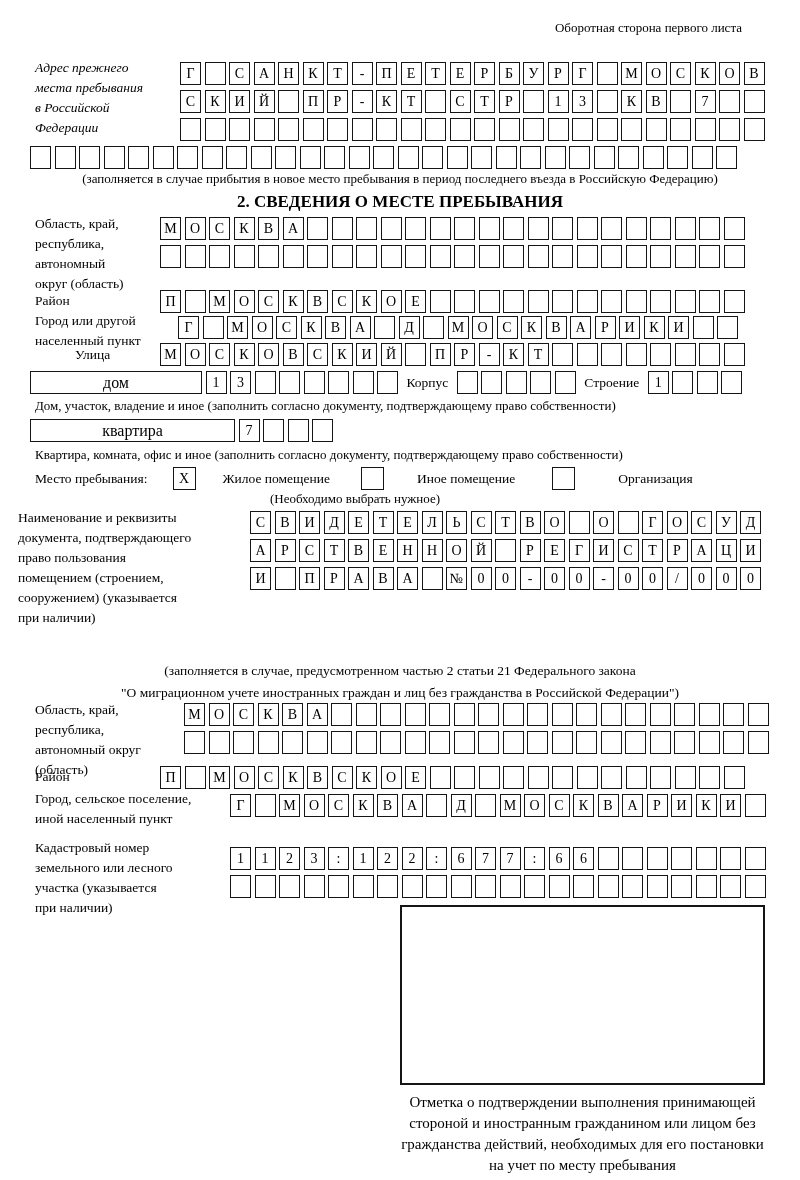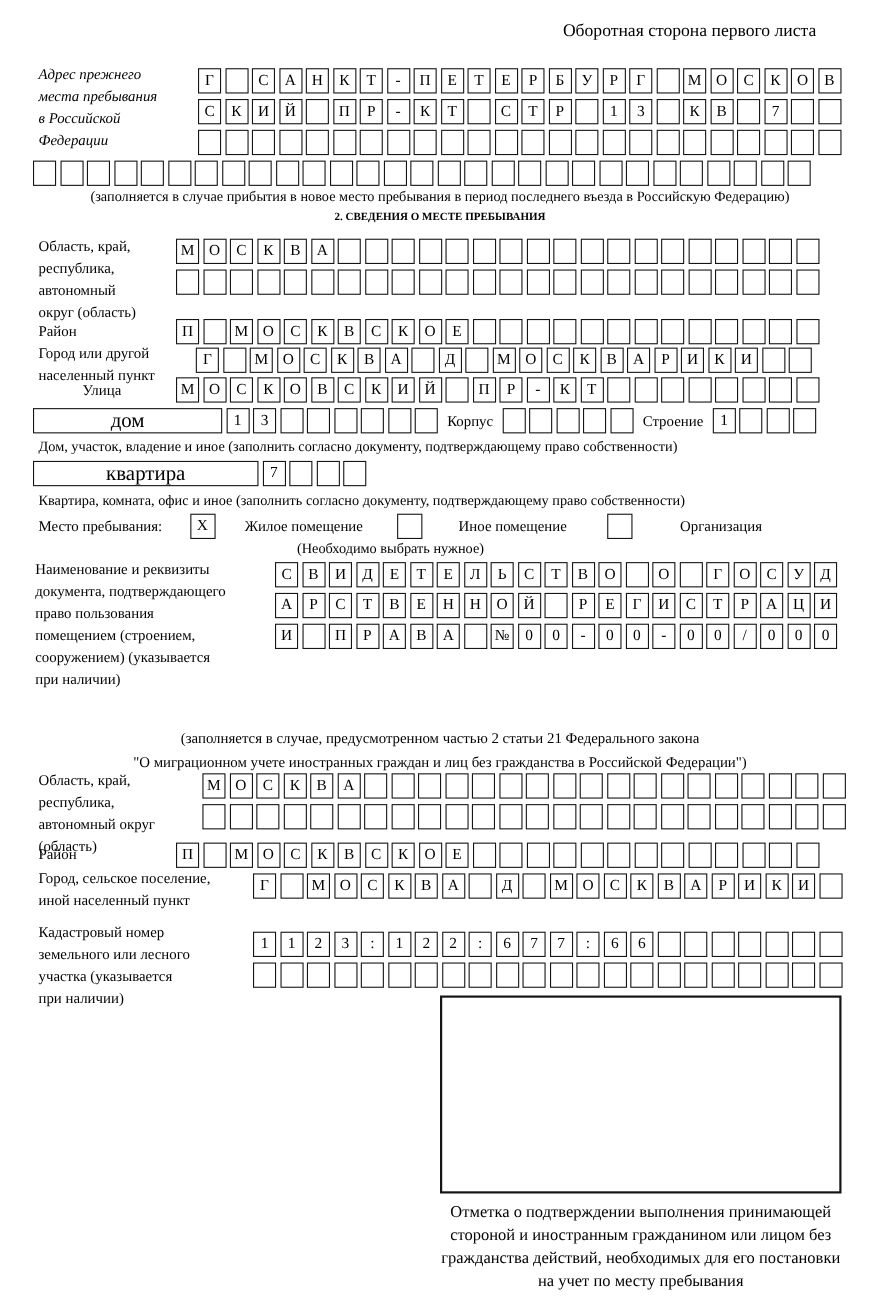--- a/index.html
+++ b/index.html
@@ -4,45 +4,45 @@
 <style>
   html,body { margin:0; padding:0; background:#fff; }
   #page {
     position:relative; width:800px; height:1180px; background:#ffffff;
     font-family:"Liberation Serif", serif; color:#000; overflow:hidden;
   }
   .abs { position:absolute; }
   .lbl { font-size:13.5px; line-height:20px; white-space:pre-line; }
   .caption { font-size:13px; }
   .center { text-align:center; width:800px; left:0; }
-  .title { font-weight:bold; font-size:10px; }
+  .title { font-weight:bold; font-size:17px; }
   .cellrow { display:flex; gap:3.5px; }
   .cell {
     box-sizing:border-box; flex:0 0 21px; width:21px; height:23px;
     border:1.6px solid #151515; display:flex; align-items:center; justify-content:center;
     font-size:14px; line-height:1; background:#fff;
   }
   .widebox {
     box-sizing:border-box; height:23px; border:1.6px solid #151515;
-    display:flex; align-items:center; justify-content:center; font-size:19px; background:#fff;
+    display:flex; align-items:center; justify-content:center; font-size:16px; background:#fff;
   }
   .inlinerow { display:flex; align-items:center; gap:3.5px; }
   .inlbl { font-size:13.5px; padding:0 5px; white-space:nowrap; }
   .checkbox {
     box-sizing:border-box; width:23px; height:23px; border:1.6px solid #151515;
     display:inline-flex; align-items:center; justify-content:center; font-size:14px; background:#fff;
   }
   .stamp-box { box-sizing:border-box; border:2px solid #151515; background:#fff; }
 </style>
 </head>
 <body>
 
 <div id="page">
 
-  <div class="abs" style="top:20px; right:58px; font-size:16px;">Оборотная сторона первого листа</div>
+  <div class="abs" style="top:20px; right:58px; font-size:13px;">Оборотная сторона первого листа</div>
 
   <div class="abs lbl" style="left:35px; top:58px;font-style:italic;">Адрес прежнего
 места пребывания
 в Российской
 Федерации</div>
   <div class="abs cellrow" style="left:180px; top:62px;">
       <span class="cell">Г</span>
       <span class="cell"></span>
       <span class="cell">С</span>
       <span class="cell">А</span>
@@ -340,21 +340,21 @@
     <span class="inlbl" style="padding-left:0;">Место пребывания:</span>
     <span class="checkbox" style="margin-left:4px;">X</span>
     <span class="inlbl" style="margin-left:6px;">Жилое помещение</span>
     <span class="checkbox" style="margin-left:10px;"></span>
     <span class="inlbl" style="margin-left:12px;">Иное помещение</span>
     <span class="checkbox" style="margin-left:16px;"></span>
     <span class="inlbl" style="margin-left:22px;">Организация</span>
   </div>
   <div class="abs caption" style="left:180px; top:491px; width:350px; text-align:center;">(Необходимо выбрать нужное)</div>
 
-  <div class="abs lbl" style="left:32px; top:508px;">Наименование и реквизиты
+  <div class="abs lbl" style="left:18px; top:508px;">Наименование и реквизиты
 документа, подтверждающего
 право пользования
 помещением (строением,
 сооружением) (указывается
 при наличии)</div>
   <div class="abs cellrow" style="left:250px; top:511px;">
       <span class="cell">С</span>
       <span class="cell">В</span>
       <span class="cell">И</span>
       <span class="cell">Д</span>

